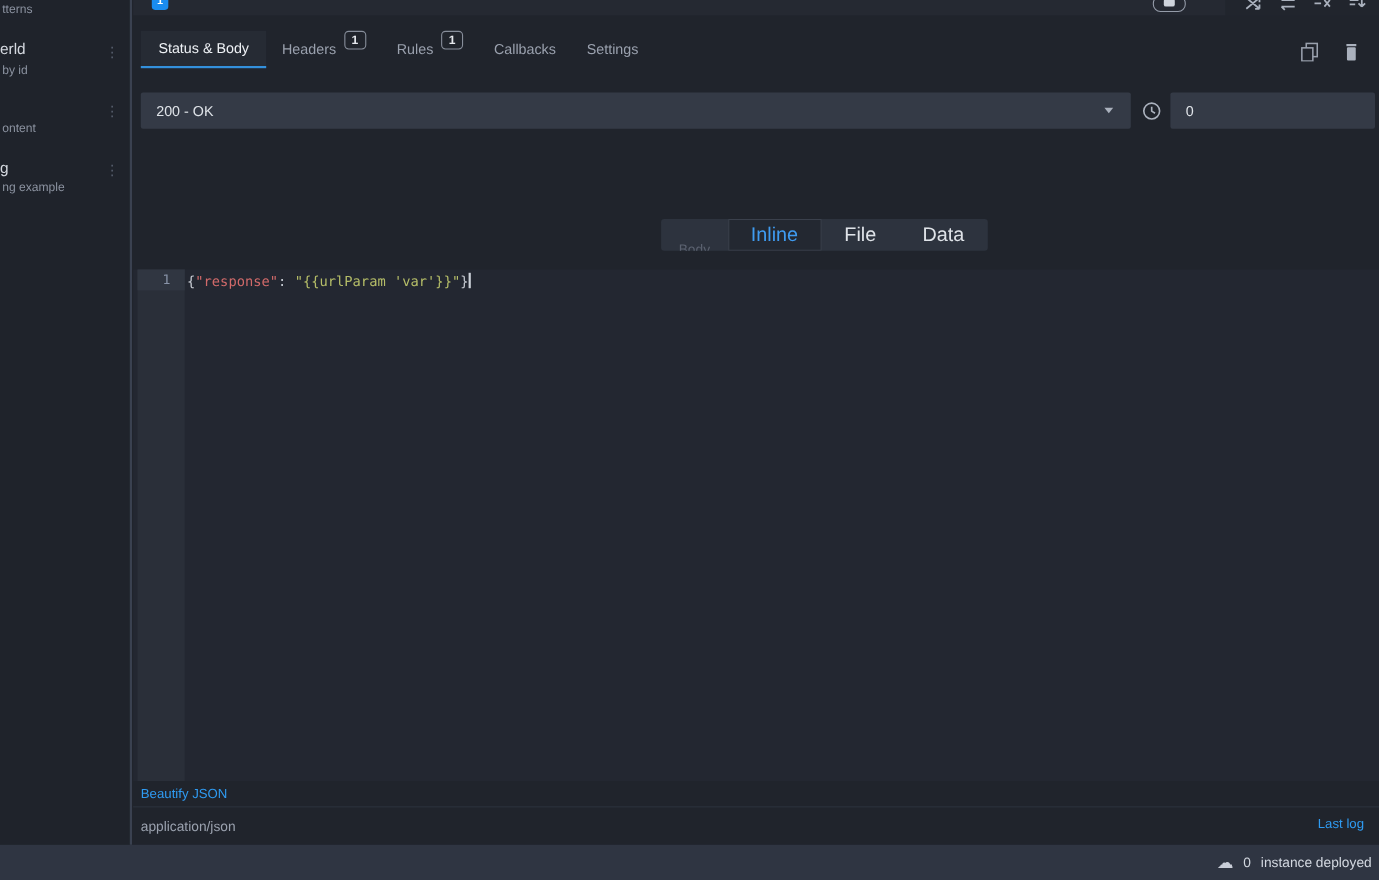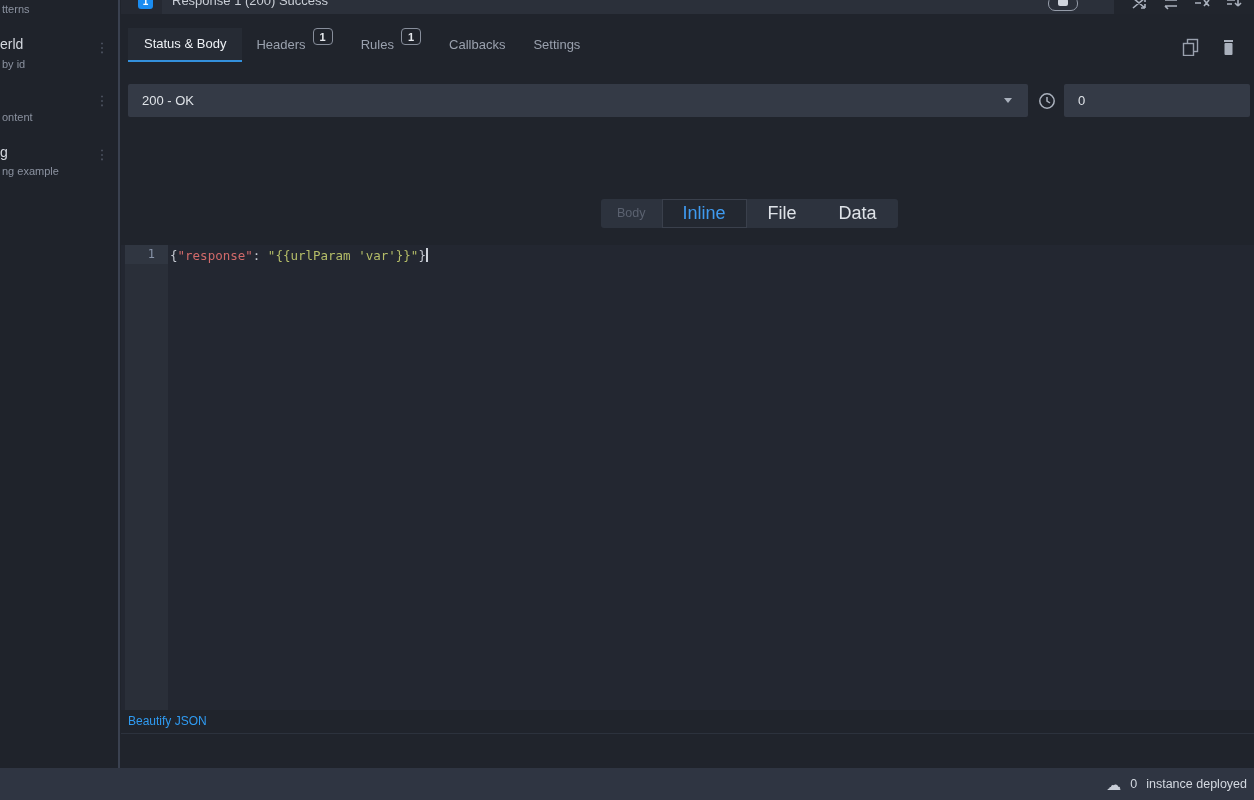--- a/index.html
+++ b/index.html
@@ -50,21 +50,21 @@
   .clock-wrap { position:absolute; left:918px; top:8px; width:18px; height:18px; }
   .latency-input { position:absolute; left:944px; width:186px; height:33px; background:#343a46; border-radius:2px; }
   .latency-input .val { position:absolute; left:14px; top:0; line-height:33px; font-size:13px; color:#dfe3e8; }
 
   
   .label-input { position:absolute; top:124px; left:8px; width:1122px; height:33px; background:#343a46; border-radius:2px; }
   .label-input .val { position:absolute; left:14px; top:0; line-height:33px; font-size:13px; color:#dfe3e8; }
 
   
   .toggle-group { position:absolute; top:199px; left:481px; height:29px; display:flex; background:#2d333e; border-radius:3px; overflow:hidden; }
-  .toggle-label { line-height:29px; padding:0 16px; font-size:12.5px; color:#5b6270; }
+  .toggle-label { line-height:29px; padding:14px 16px; font-size:12.5px; color:#5b6270; }
   .toggle-opt { line-height:29px; padding:0 21px; font-size:18px; color:#dfe3e8; cursor:pointer; }
   .toggle-opt.selected { background:#232831; color:#3f9bf0; box-shadow:inset 0 0 0 1px #3a404c; }
 
   
   .editor { position:absolute; top:245px; left:1px; right:0; height:465px; background:#232731; }
   .gutter { position:absolute; left:4px; top:0; width:43px; height:465px; background:#2a2f39; }
   .gutter-cell { height:19px; background:#303641; text-align:right; padding-right:13px;
                  font-family:"DejaVu Sans Mono", monospace; font-size:12px; line-height:19px; color:#8893a8; }
   .code-line { position:absolute; left:49px; top:1px; height:19px; line-height:19px;
                font-family:"DejaVu Sans Mono", monospace; font-size:12.5px; white-space:pre; }
@@ -101,23 +101,20 @@
   <div class="sb-title" style="top:144px;">g</div>
   <div class="kebab" style="top:147px;">⋮</div>
   <div class="sb-sub" style="top:165px;">ng example</div>
 </div>
 <div class="sidebar-divider"></div>
 
 <div class="main">
 
   <div class="resp-bar">
     <div class="resp-badge">1</div>
-    <div class="resp-select">
-      <span class="resp-select-label">Response 1 (200) Success</span>
-    </div>
     <div class="resp-pill">
         <span class="resp-pill-glyph"></span>
       </div>
     <div class="mode-panel">
       <span class="mode-icon" style="left:18px;">
         <svg width="16" height="16" viewBox="0 0 16 16">
             <path d="M1 13 L13 3 M13 3 l0 4 M13 3 l-4 0 M1 3 L13 13 M13 13 l0 -4 M13 13 l-4 0"></path>
           </svg>
       </span>
       <span class="mode-icon" style="left:49px;">
@@ -200,19 +197,23 @@
   <div class="editor">
     <div class="gutter">
       <div class="gutter-cell">1</div>
     </div>
     <div class="code-line"><span class="tok-punct">{</span><span class="tok-key">"response"</span><span class="tok-punct">: </span><span class="tok-string">"{{urlParam 'var'}}"</span><span class="tok-punct">}</span><span class="cursor"></span></div>
   </div>
 
   <div class="beautify">Beautify JSON</div>
   <div class="hr"></div>
 
+  <div class="footer-row">
+    <span class="content-type">application/json</span>
+    <span class="last-log">Last log</span>
+  </div>
 </div>
 
 <div class="status-bar">
   <span class="cloud">☁</span>
   <span class="sb-count">0</span>
   <span class="sb-label">instance deployed</span>
 </div>
 
 </body></html>

